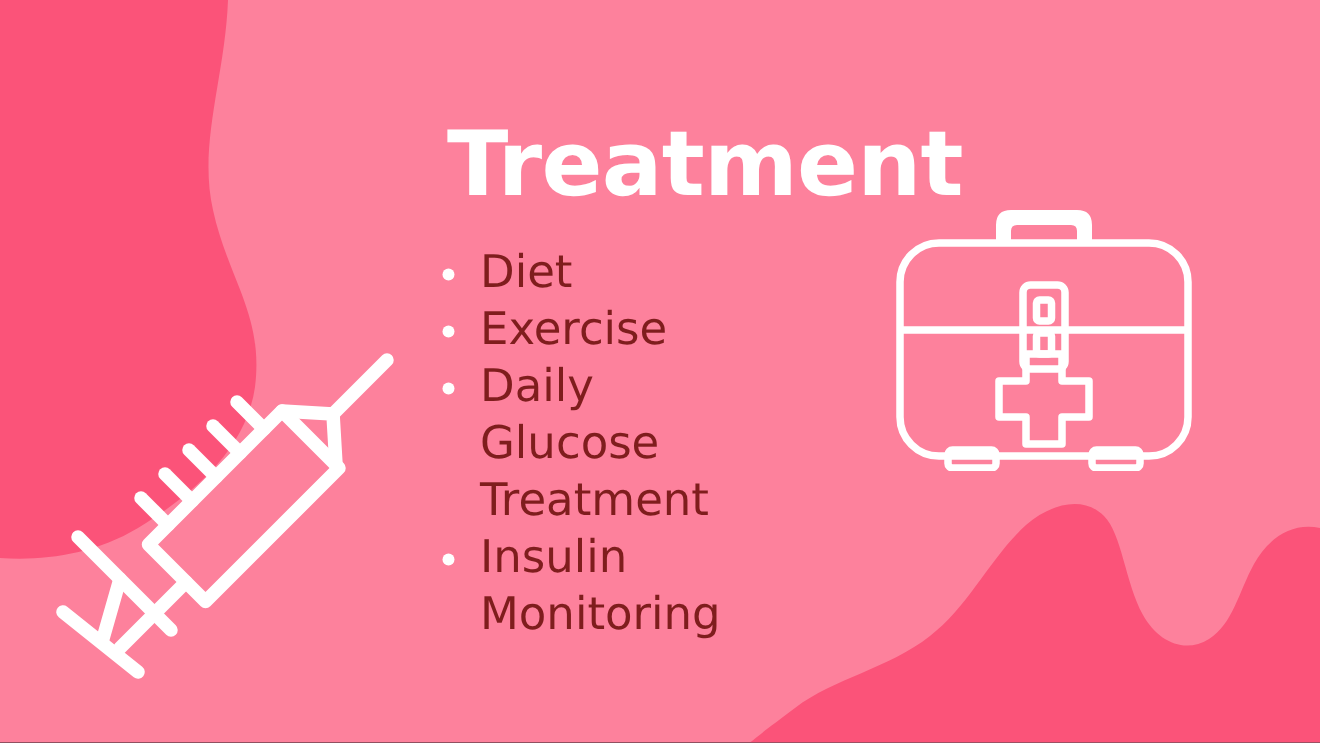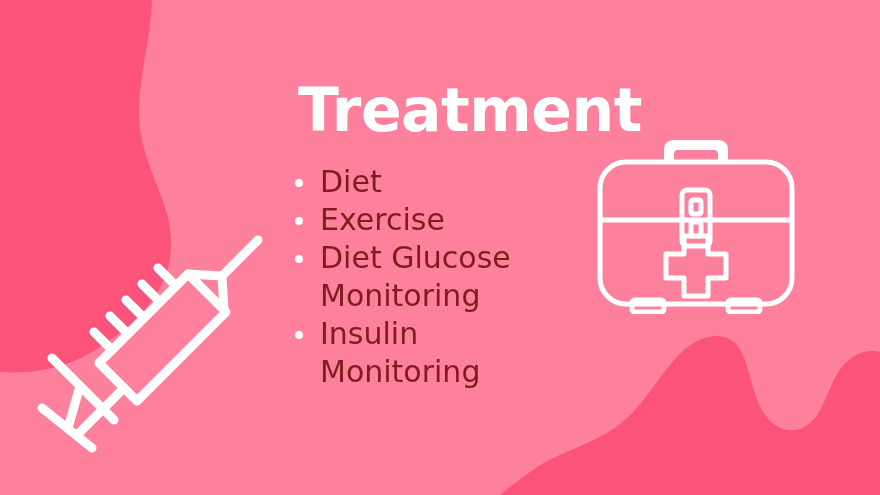--- a/index.html
+++ b/index.html
@@ -99,21 +99,21 @@
              C592,446 556,452 530,472 C514,484 506,490 500,495 Z"></path>
   </svg>
 
   <div class="content">
 
     <div class="title">Treatment</div>
 
     <ul class="bullet-list">
       <li class="bullet-item">Diet</li>
       <li class="bullet-item">Exercise</li>
-      <li class="bullet-item">Diet Glucose Monitoring</li>
+      <li class="bullet-item">Daily Glucose Treatment</li>
       <li class="bullet-item">Insulin Monitoring</li>
     </ul>
 
     <div class="icon-kit">
       <svg viewBox="0 0 208 186" fill="none" stroke="#ffffff" stroke-width="5" stroke-linecap="round" stroke-linejoin="round">
 
         <path d="M72,22 q0,-10 10,-10 l44,0 q10,0 10,10 l0,12 l-10,0 l0,-8 q0,-4 -4,-4
                  l-36,0 q-4,0 -4,4 l0,8 l-10,0 Z" fill="#ffffff" stroke="none"></path>
 
         <rect x="8" y="34" width="192" height="142" rx="26" ry="26"></rect>

